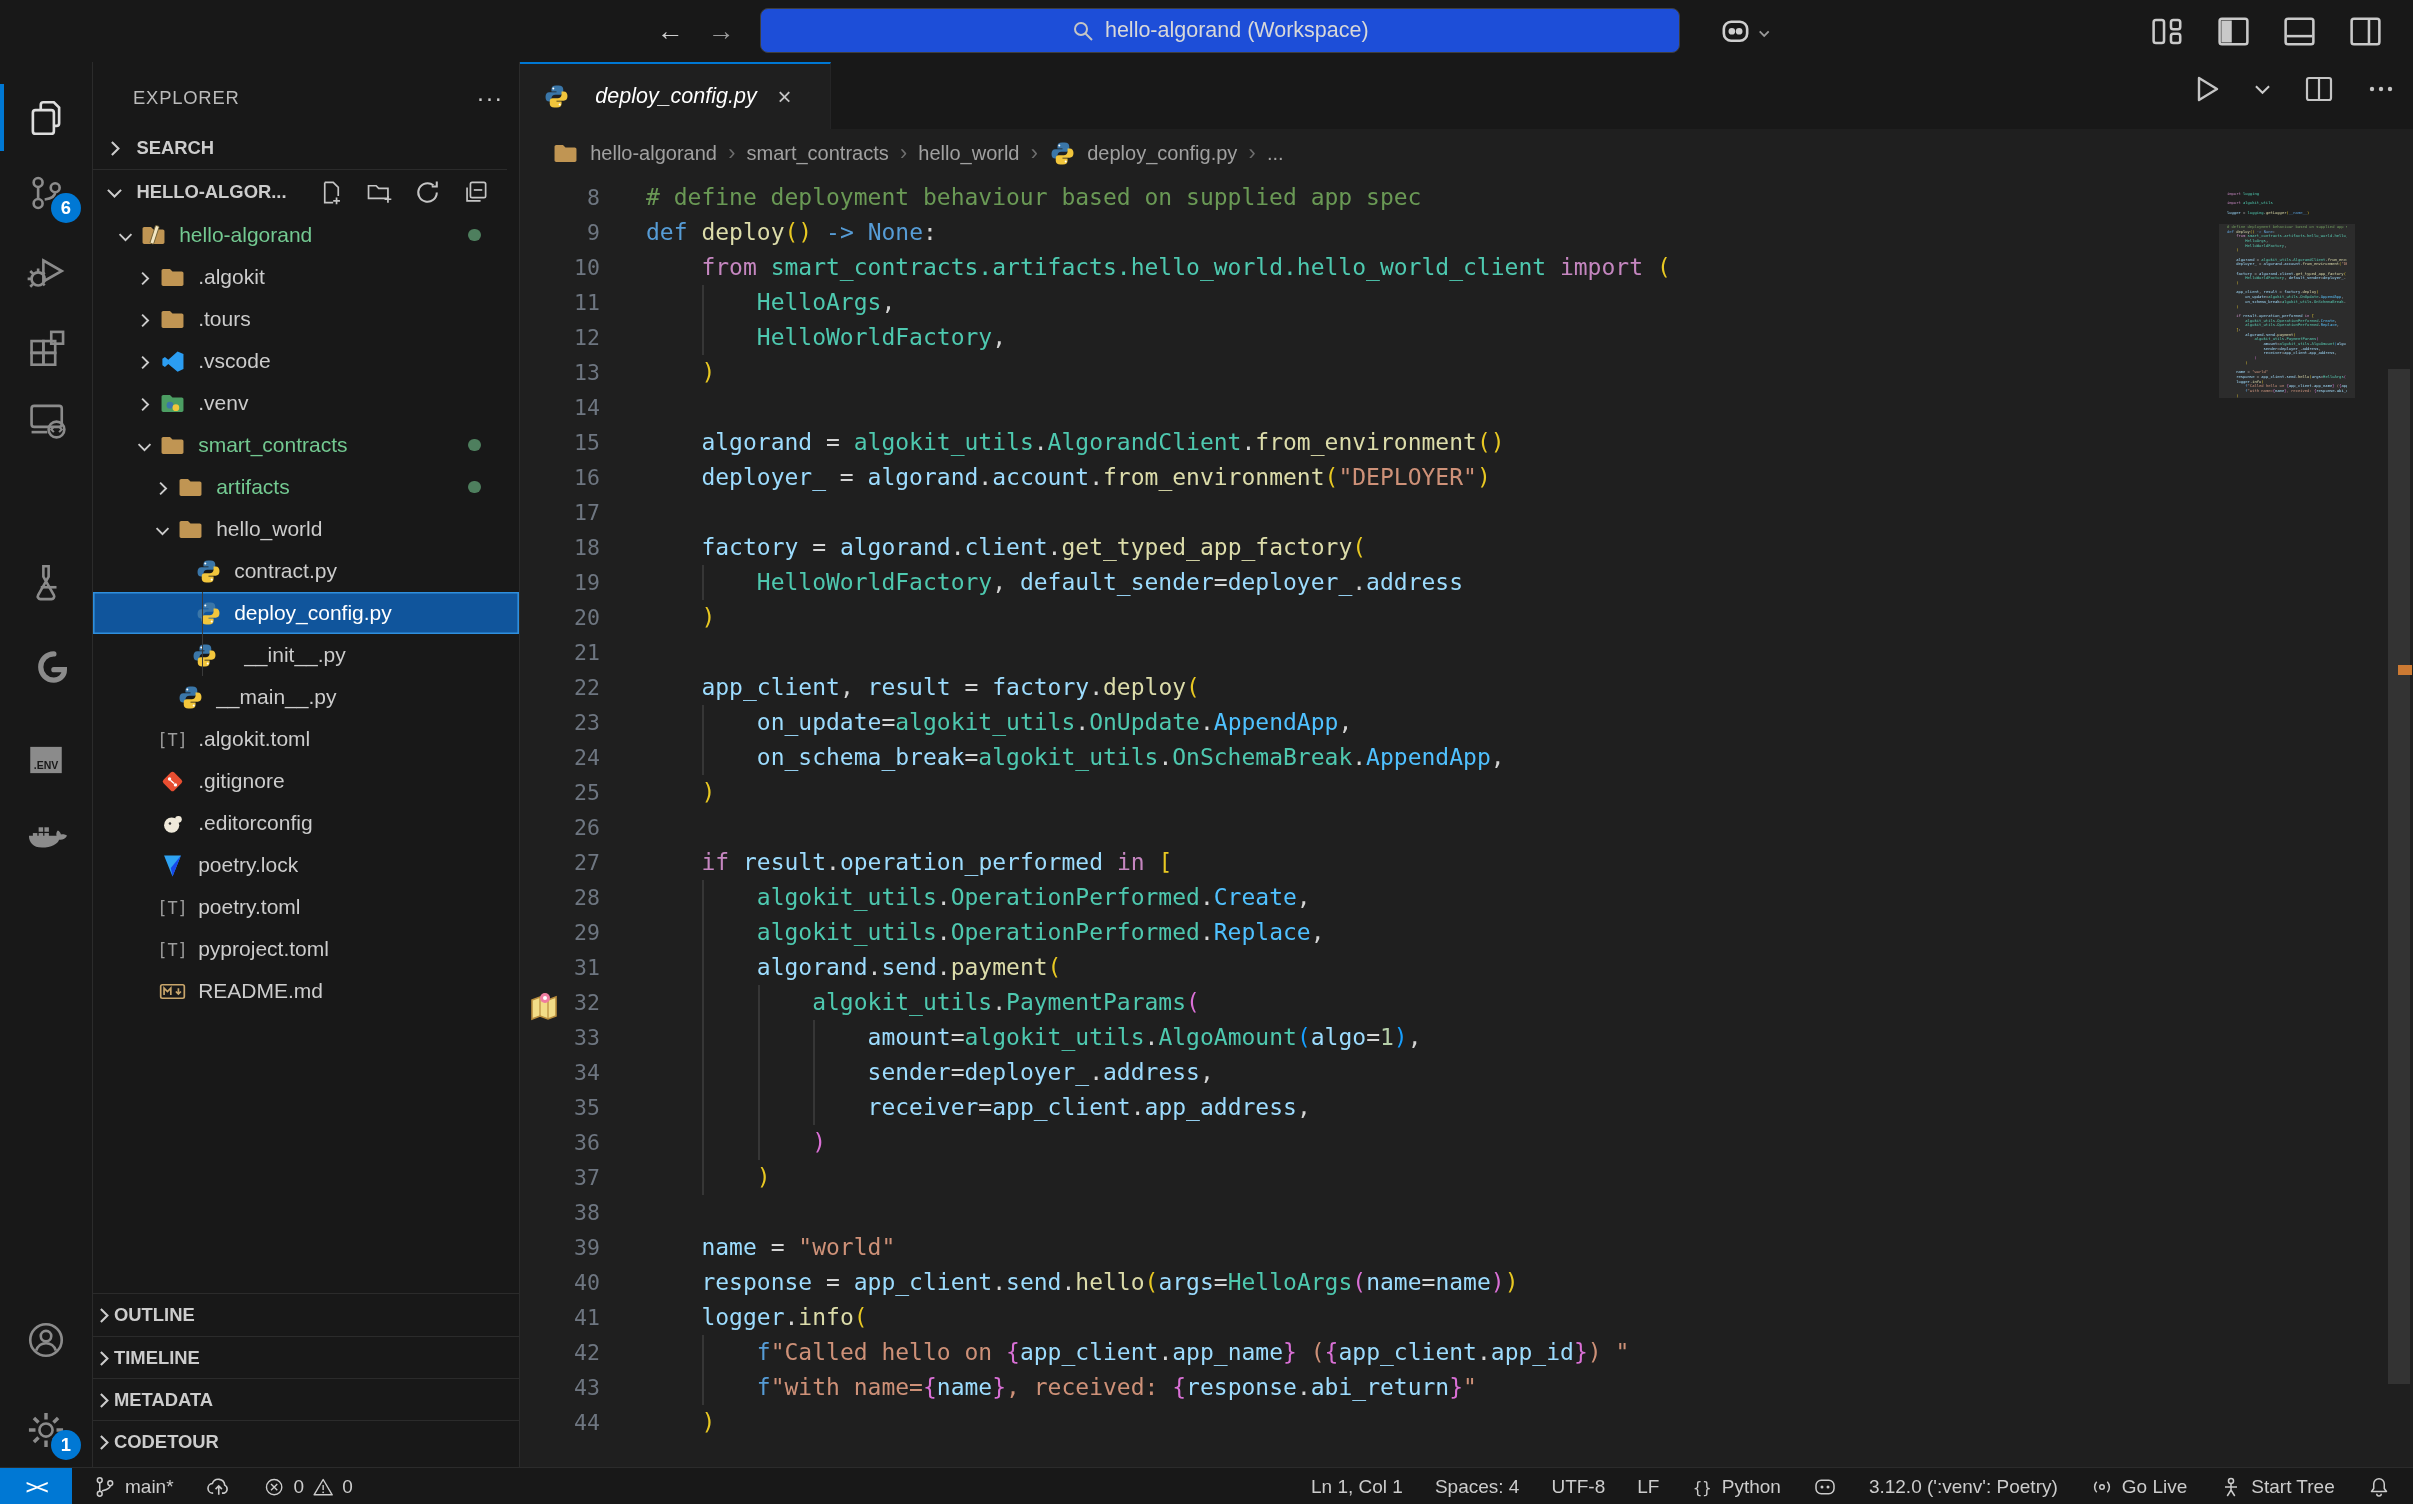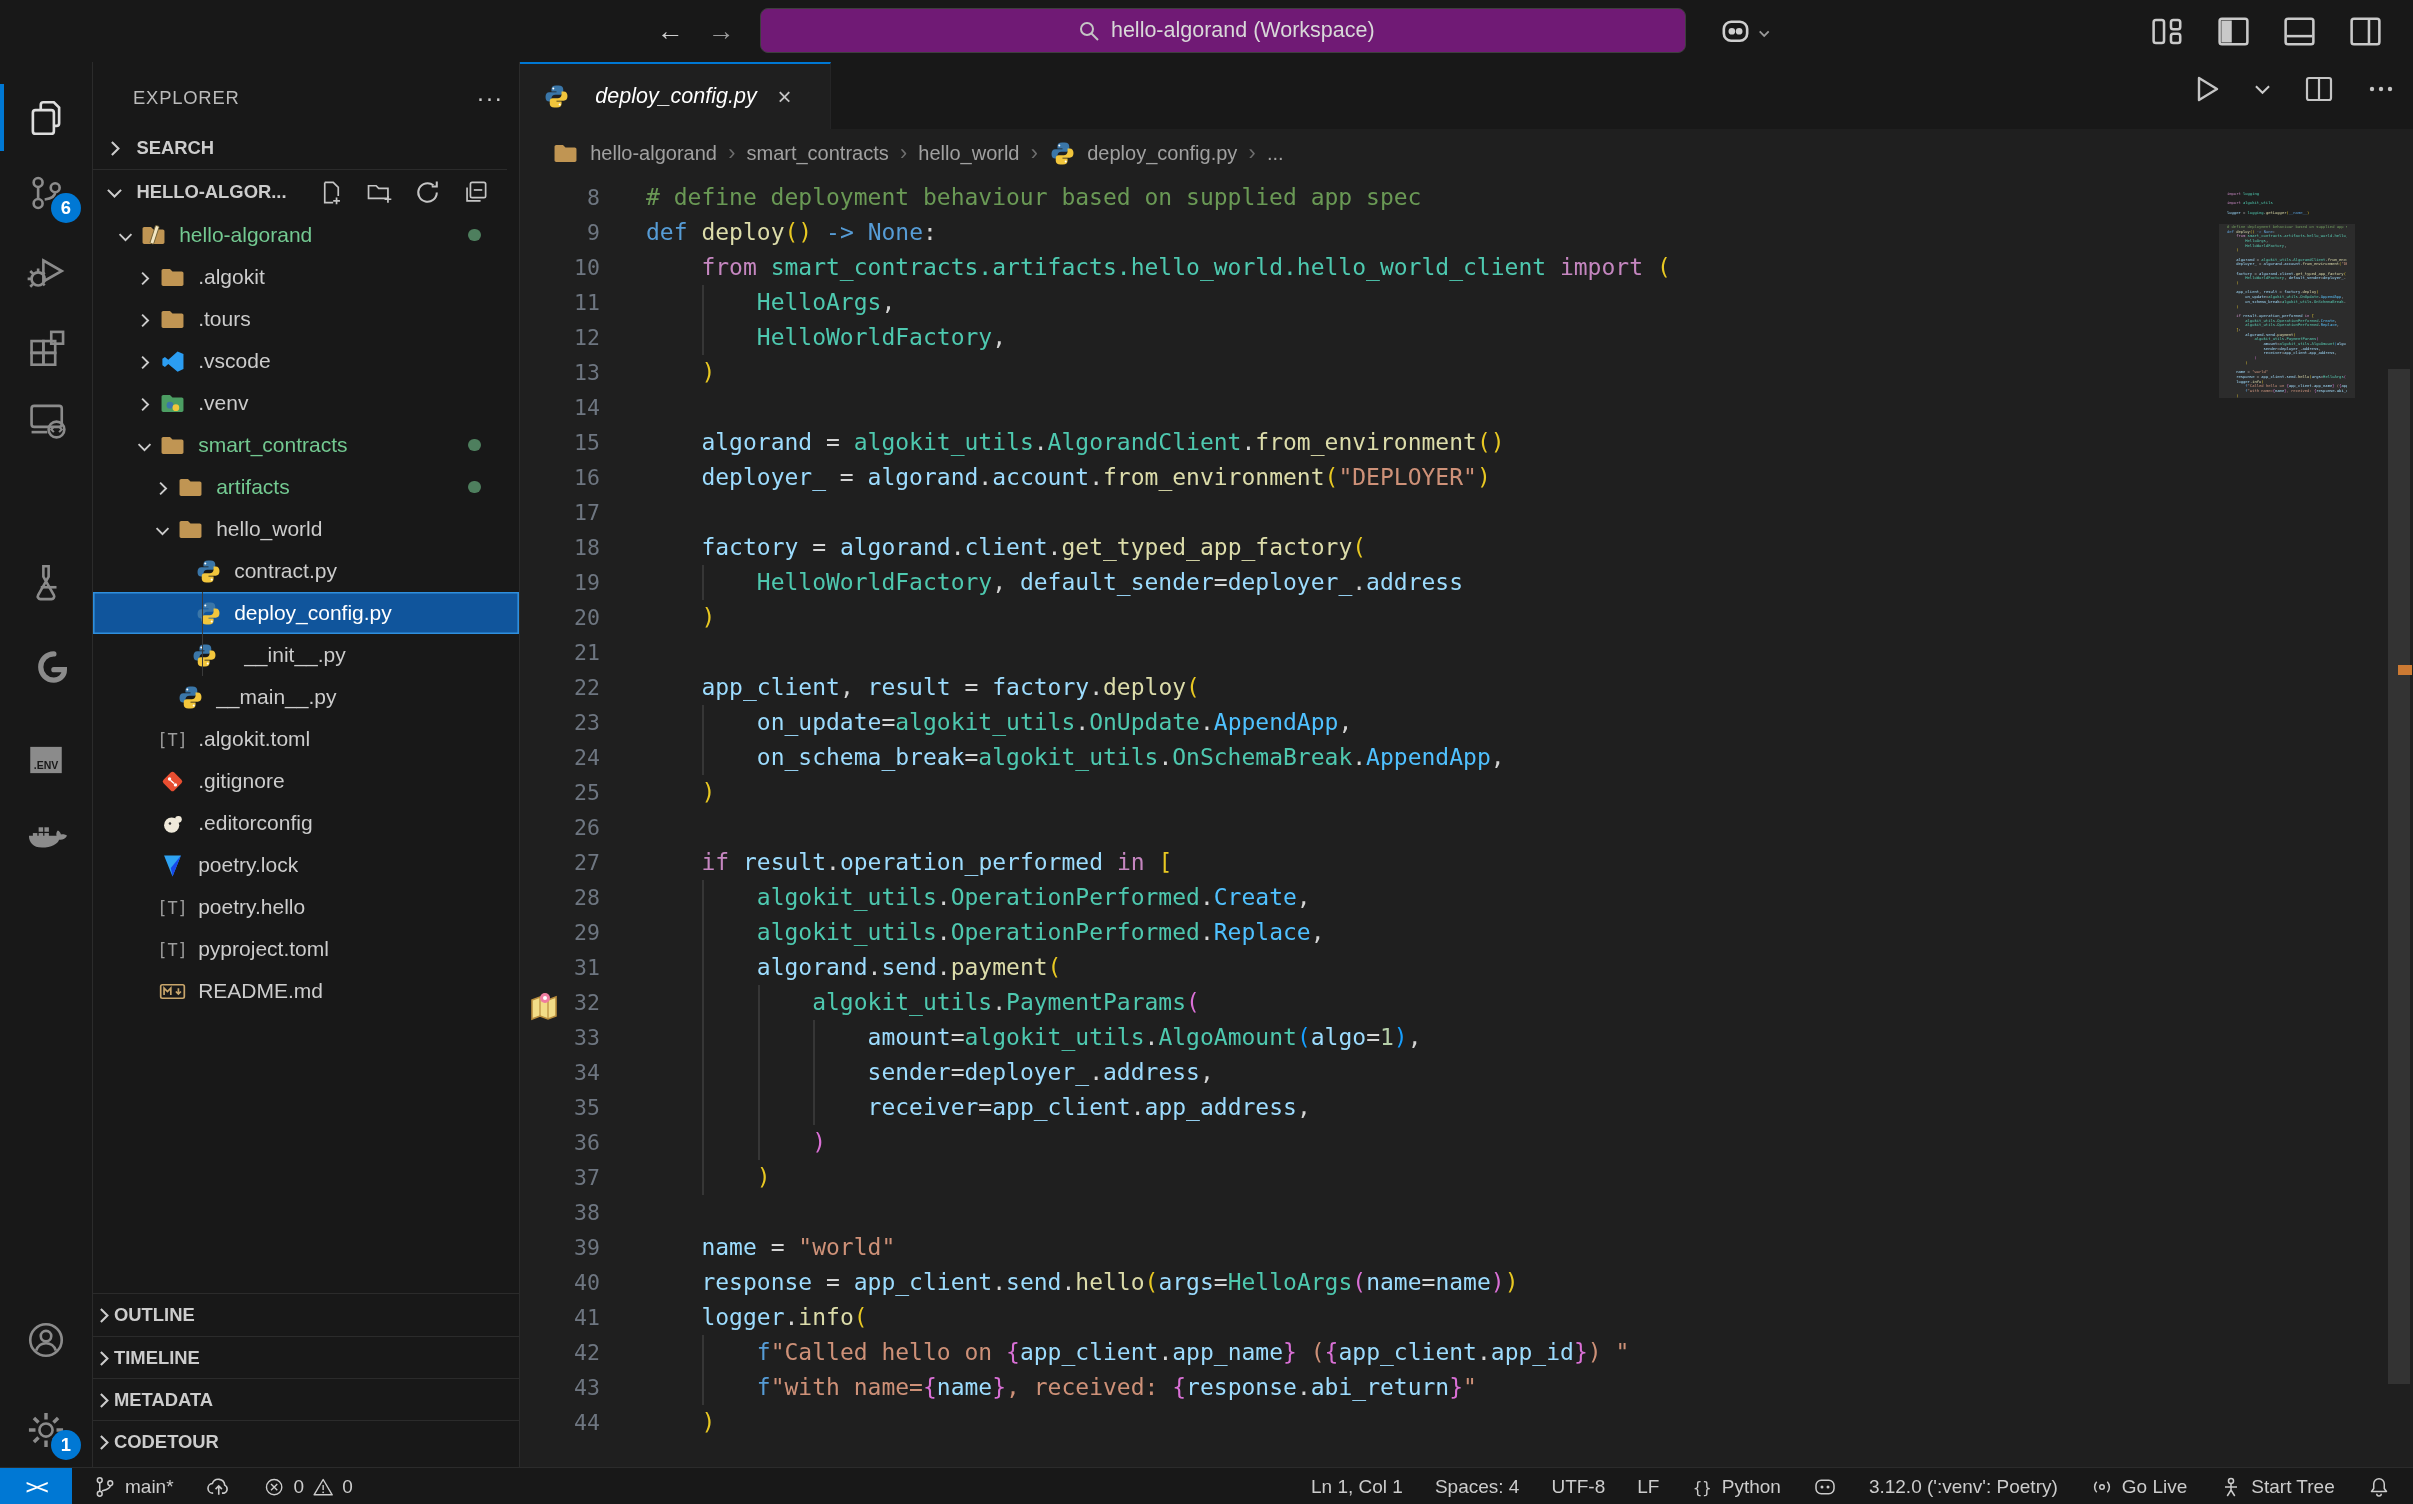--- a/index.html
+++ b/index.html
@@ -1,21 +1,21 @@
 <!DOCTYPE html>
 <html style="font-size:12.8px"><head>
 <meta charset="utf-8">
 <style>
   html,body{margin:0;padding:0;width:2413px;height:1504px;overflow:hidden;background:#1f1f1f;
     font-family:"Liberation Sans",sans-serif;-webkit-font-smoothing:antialiased;}
   
   #titlebar{position:absolute;left:0;top:0;width:2413px;height:62px;background:#181818;border-bottom:0.8px solid #2b2b2b;}
   .nav-arrow{position:absolute;top:11.2px;font-size:27px;color:#cfcfcf;width:40px;height:40px;text-align:center;line-height:40px;}
-  #searchbox{position:absolute;left:760px;top:8px;width:918px;height:43px;background:#701a75;border:0.8px solid #3e3e3e;
-    border-radius:8px;color:#d8d8d8;font-size:21.5px;display:flex;align-items:center;justify-content:center;gap:9.6px;padding-left:6px;}
+  #searchbox{position:absolute;left:760px;top:8px;width:918px;height:43px;background:#1d4ed8;border:0.8px solid #3e3e3e;
+    border-radius:8px;color:#d8d8d8;font-size:21.5px;display:flex;align-items:center;justify-content:center;gap:9.6px;}
   .tb-ic{position:absolute;top:12.8px;width:37px;height:37px;color:#cfcfcf;}
   
   #activitybar{position:absolute;left:0;top:62px;width:92px;height:1405px;background:#181818;border-right:0.8px solid #2b2b2b;}
   .ab-item{position:absolute;left:0;width:92px;height:76px;display:flex;align-items:center;justify-content:center;color:#8b8b8b;}
   .ab-item.active{color:#dddddd;}
   .ab-item.active::before{content:"";position:absolute;left:0;top:4.8px;bottom:4.8px;width:4px;background:#0078d4;}
   .badge{position:absolute;right:11.2px;bottom:8px;min-width:30px;height:30px;border-radius:15px;background:#0078d4;color:#fff;
     font-size:18.4px;font-weight:bold;display:flex;align-items:center;justify-content:center;}
   
   #sidebar{position:absolute;left:93px;top:62px;width:426px;height:1405px;background:#181818;border-right:0.8px solid #2b2b2b;}
@@ -460,21 +460,21 @@
         </span>
         <span>poetry.lock</span>
       </div>
       <div class="titem" style="padding-left: 38px;">
         <span class="t-chev"></span>
         <span class="t-icon" style="display: inline-flex; align-items: center;">
           <svg width="27" height="27" viewBox="0 0 32 32" fill="none" style="font-size:26px">
             <text x="16" y="24" text-anchor="middle" font-family="DejaVu Sans Mono" font-size="20" fill="#9d9d9d">[T]</text>
           </svg>
         </span>
-        <span>poetry.hello</span>
+        <span>poetry.toml</span>
       </div>
       <div class="titem" style="padding-left: 38px;">
         <span class="t-chev"></span>
         <span class="t-icon" style="display: inline-flex; align-items: center;">
           <svg width="27" height="27" viewBox="0 0 32 32" fill="none" style="font-size:26px">
             <text x="16" y="24" text-anchor="middle" font-family="DejaVu Sans Mono" font-size="20" fill="#9d9d9d">[T]</text>
           </svg>
         </span>
         <span>pyproject.toml</span>
       </div>

